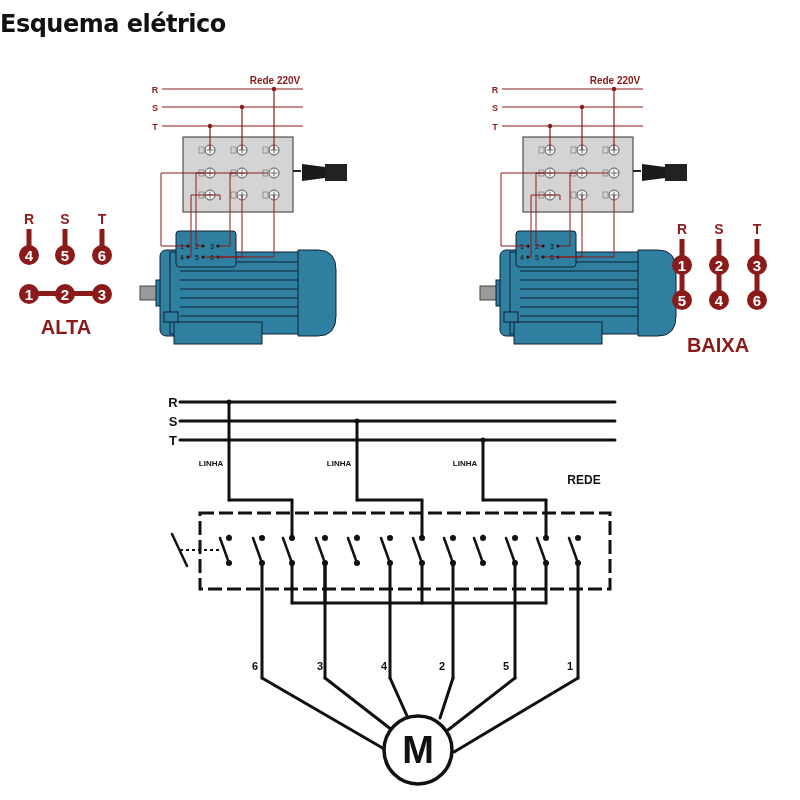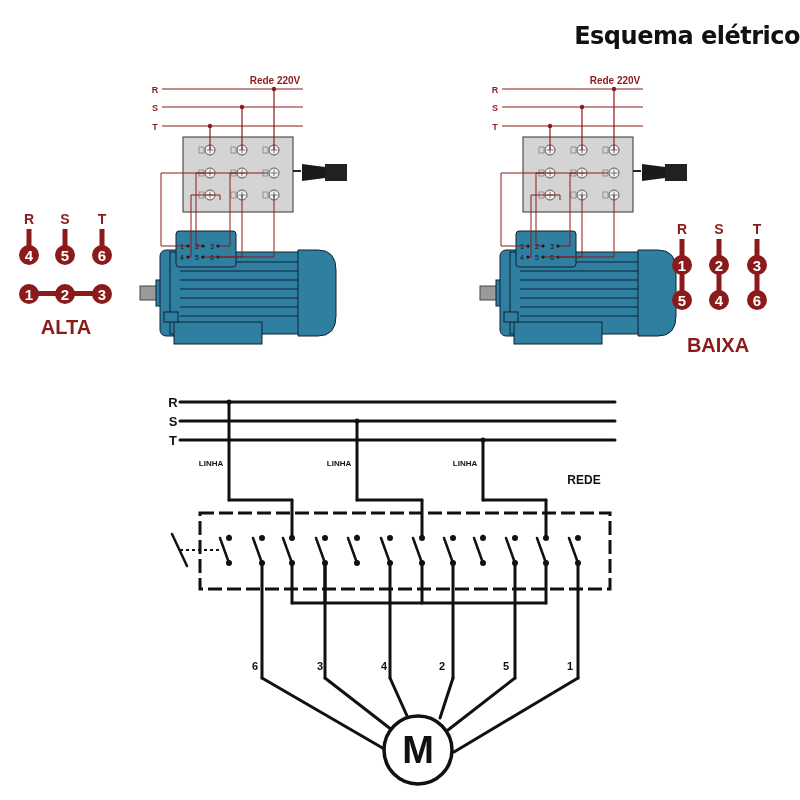--- a/index.html
+++ b/index.html
@@ -1,17 +1,17 @@
 <!DOCTYPE html>
 <html><head>
 <meta charset="utf-8">
 <style>
   html, body { margin: 0; padding: 0; background: #ffffff; }
   body { width: 800px; height: 800px; position: relative; overflow: hidden; font-family: "Liberation Sans", sans-serif; }
-  .title { position: absolute; top: 10px; left: 0; width: 800px; text-align: right; font-family: "DejaVu Sans", sans-serif; font-weight: bold; font-size: 24px; color: #111; letter-spacing: -0.5px; margin-top: 12px; }
+  .title { position: absolute; top: 10px; left: 0; width: 800px; text-align: left; font-family: "DejaVu Sans", sans-serif; font-weight: bold; font-size: 24px; color: #111; letter-spacing: -0.5px; }
   svg { position: absolute; left: 0; top: 0; }
   .lbl-red { fill: #8b1a1a; font-family: "Liberation Sans", sans-serif; font-weight: bold; }
   .lbl-black { fill: #111; font-family: "Liberation Sans", sans-serif; font-weight: bold; }
 </style>
 </head>
 <body>
 
 <div class="title">Esquema elétrico</div>
 
 <svg id="diagram" width="800" height="800" viewBox="0 0 800 800">

